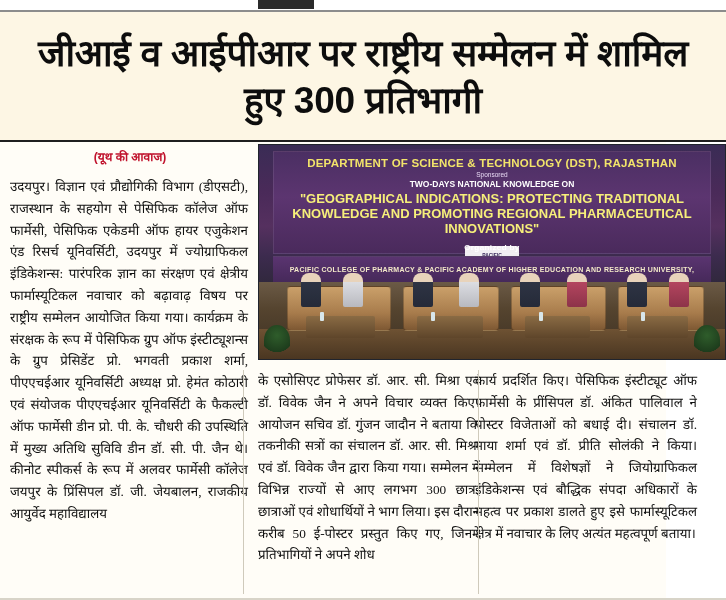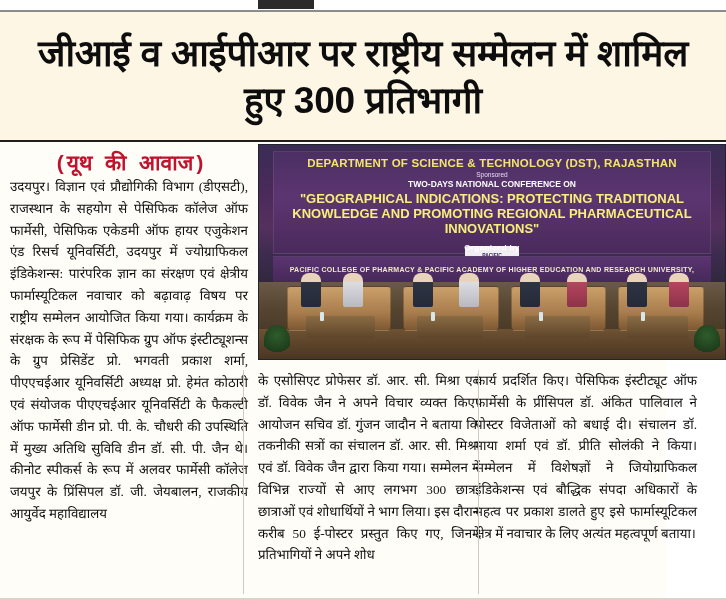--- a/index.html
+++ b/index.html
@@ -72,23 +72,23 @@
     color: #0d0d0d;
   }
 
   
   .kicker {
     position: absolute;
     top: 148px;
     left: 10px;
     width: 240px;
     text-align: center;
-    font-family: Liberation Mono, monospace;
-    font-weight: bold;
-    font-size: 21px;
+    font-family: Liberation Sans, sans-serif;
+    font-weight: bold;
+    font-size: 12px;
     color: #c0122c;
   }
 
   
   .photo {
     position: absolute;
     top: 144px;
     left: 258px;
     width: 468px;
     height: 216px;
@@ -319,21 +319,21 @@
 
   <div class="kicker">(यूथ की आवाज)</div>
 
   <div class="photo">
     <div class="backdrop"></div>
     <div class="stage-glow"></div>
 
     <div class="banner">
       <div class="l1">DEPARTMENT OF SCIENCE &amp; TECHNOLOGY (DST), RAJASTHAN</div>
       <div class="l2">Sponsored</div>
-      <div class="l3">TWO-DAYS NATIONAL CONFERENCE ON</div>
+      <div class="l3">TWO-DAYS NATIONAL KNOWLEDGE ON</div>
       <div class="l4">"GEOGRAPHICAL INDICATIONS: PROTECTING TRADITIONAL KNOWLEDGE AND PROMOTING REGIONAL PHARMACEUTICAL INNOVATIONS"</div>
       <div class="l5">Organized by</div>
     </div>
 
     <div class="logo-chip">
       <div class="t">PACIFIC</div>
     </div>
 
     <div class="banner2">
       <div class="t">PACIFIC COLLEGE OF PHARMACY &amp; PACIFIC ACADEMY OF HIGHER EDUCATION AND RESEARCH UNIVERSITY, UDAIPUR (RAJ.)</div>

